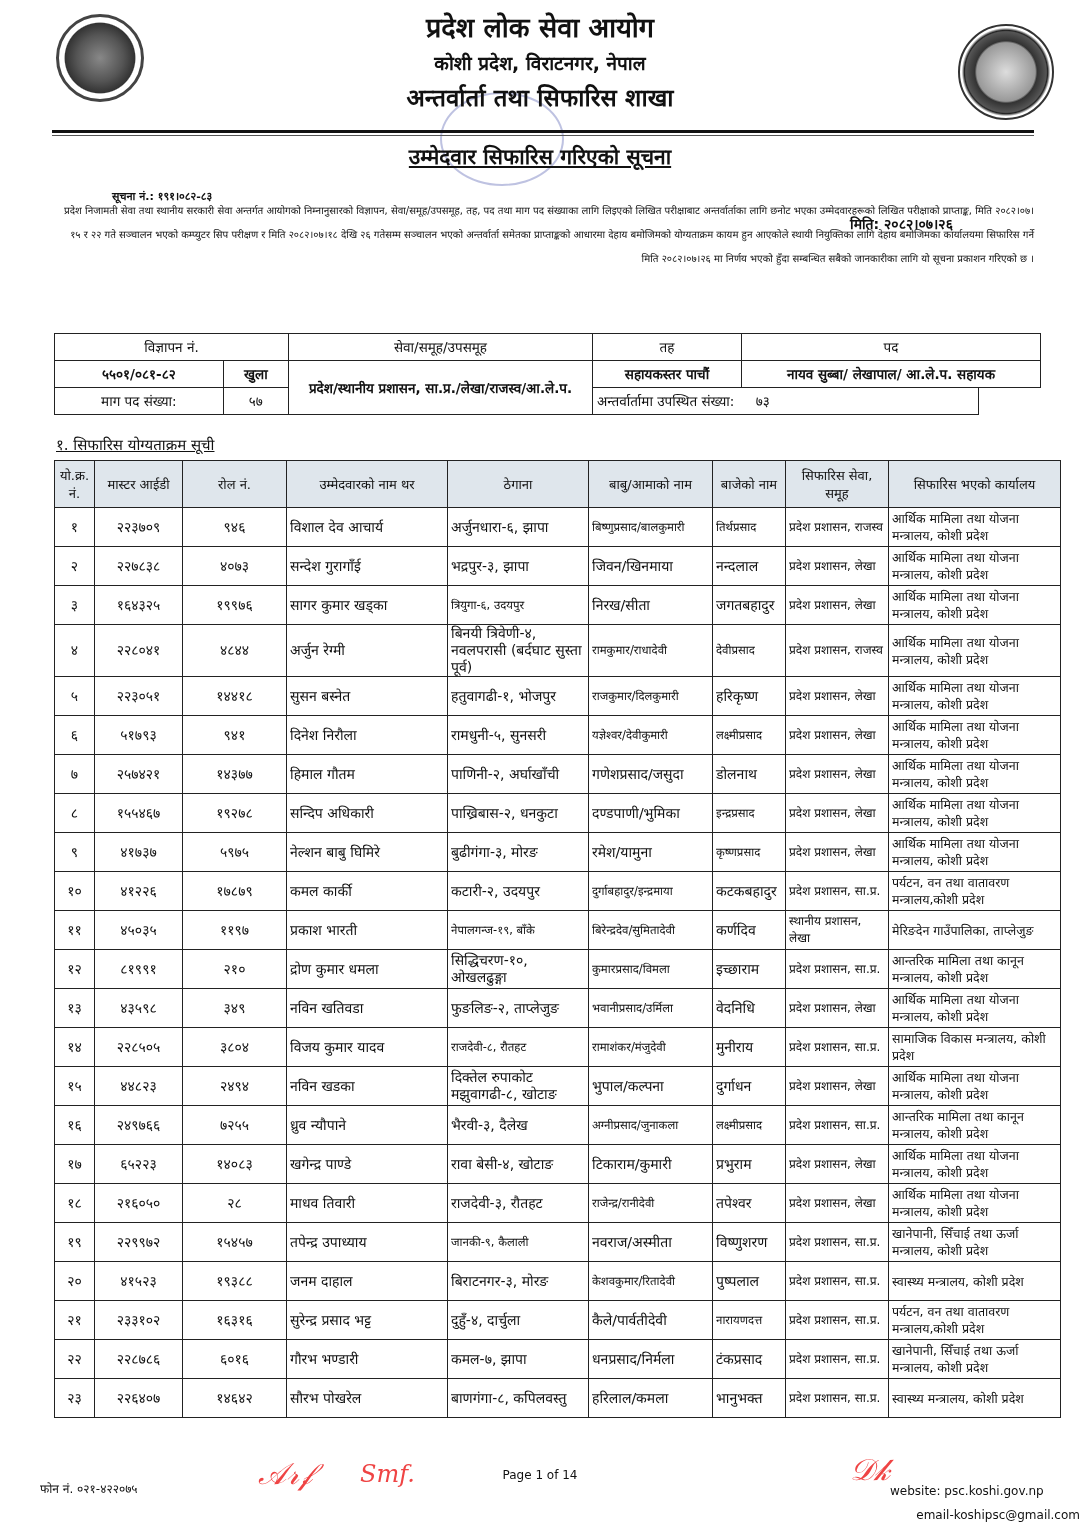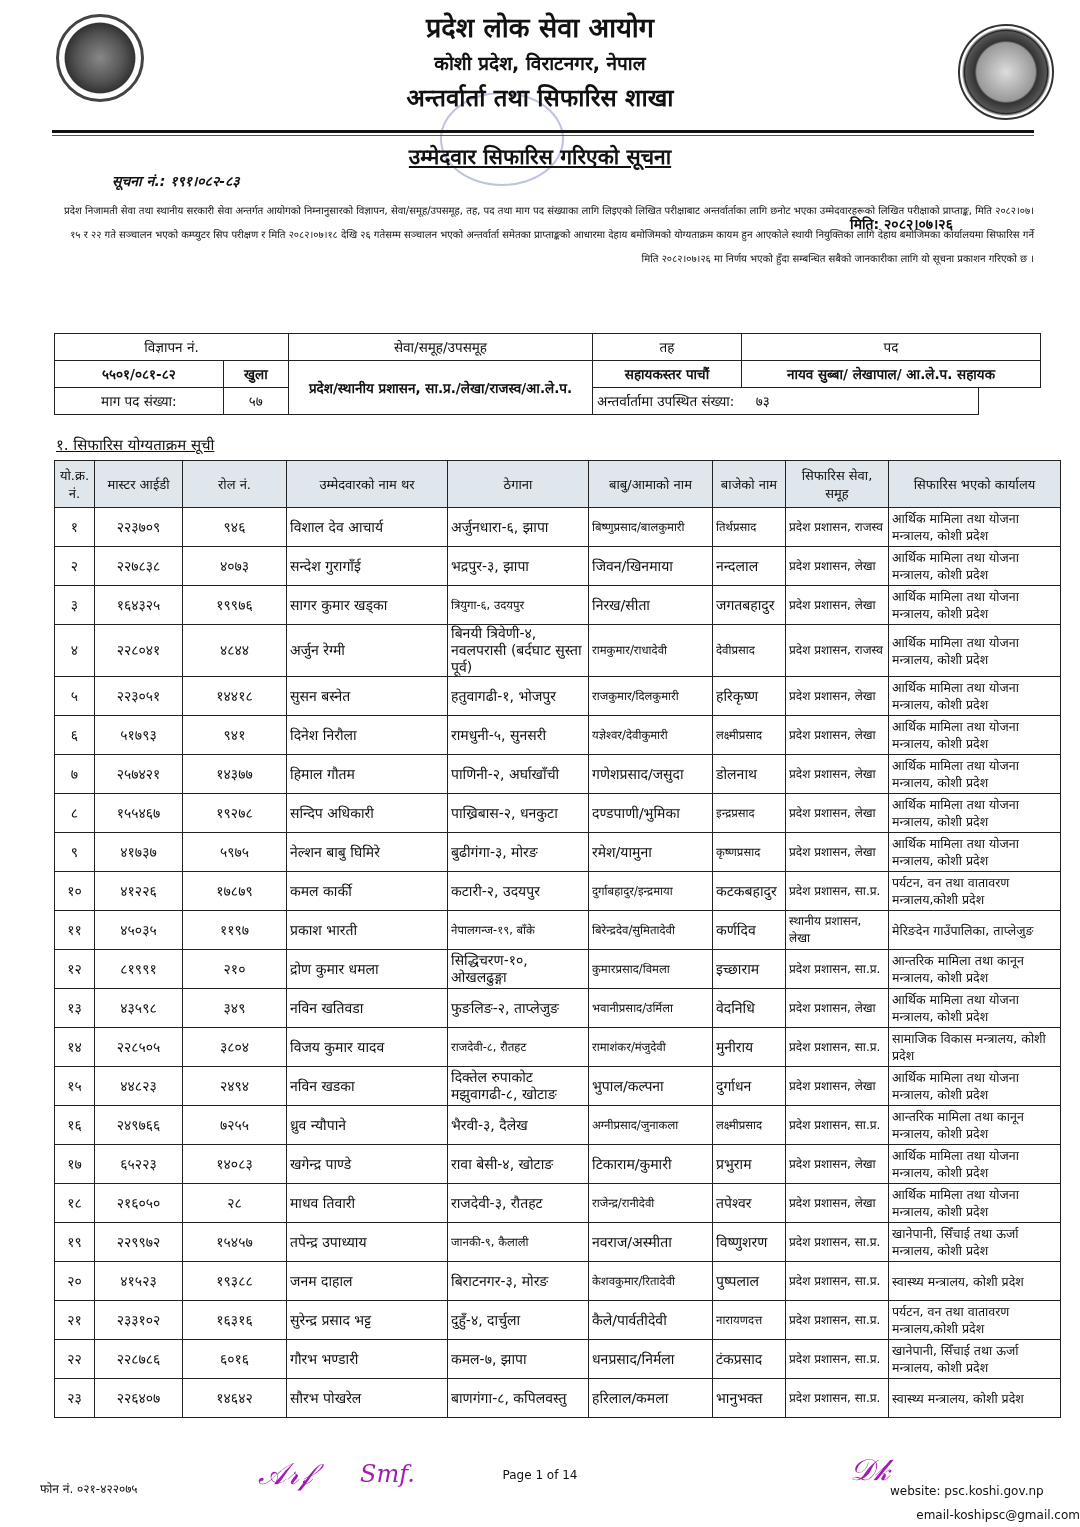--- a/index.html
+++ b/index.html
@@ -10,40 +10,40 @@
   #logo-left{left:56px;top:14px;background:radial-gradient(circle,#888 0,#555 40%,#333 60%,#fff 62%,#fff 100%);border:3px solid #444;box-sizing:border-box;}
   #logo-right{left:958px;top:24px;width:96px;height:96px;background:radial-gradient(circle,#ddd 0,#999 45%,#333 48%,#555 62%,#222 64%,#fff 68%);border:2px solid #333;box-sizing:border-box;}
   .hd{left:0;width:1080px;text-align:center;font-weight:bold;}
   #org-title{top:8px;font-size:27px;}
   #org-address{top:50px;font-size:19px;}
   #org-branch{top:80px;font-size:24px;}
   .rule{left:52px;width:982px;height:3px;background:#111;}
   #rule1{top:130px;}
   #rule2{top:135px;height:1px;background:#555;}
   #notice-title{top:142px;font-size:21px;text-decoration:underline;}
-  #notice-no{left:112px;top:171px;font-size:14px;font-style:italic;}
+  #notice-no{left:112px;top:188px;font-size:11px;}
   #notice-date{left:850px;top:178px;font-size:14px;margin-top:36px;}
   #notice-body{left:54px;top:199px;width:980px;font-size:10px;line-height:24px;text-align:right;}
   table{border-collapse:collapse;}
   #info-table{position:absolute;left:54px;top:333px;}
   #info-table td{border:1.5px solid #222;font-size:13.5px;text-align:center;height:26px;padding:0 4px;}
   .b{font-weight:bold;}
   #list-title{left:56px;top:434px;font-size:15px;font-weight:normal;text-decoration:underline;}
   #main-table{position:absolute;left:54px;top:460px;width:1006px;table-layout:fixed;}
   #main-table th{background:#dfe6ec;border:1.5px solid #222;font-weight:normal;font-size:13px;height:46px;padding:0 2px;}
   #main-table td{border:1.5px solid #222;font-size:14px;padding:0 3px;height:38px;line-height:17px;}
   #main-table td.c{text-align:center;}
   #main-table td.sm{font-size:11.5px;}
   #main-table td.svc{font-size:12px;}
   #main-table td.off{font-size:12.5px;}
   #footer-phone{left:40px;top:1480px;font-size:12px;}
   #footer-page{left:0;width:1080px;top:1468px;text-align:center;font-size:12px;}
   #footer-email{left:0;width:1080px;top:1488px;text-align:right;font-size:12px;margin-top:20px;}
   #footer-web{left:890px;top:1484px;font-size:12px;}
-  .sig{font-family:"DejaVu Serif",serif;font-style:italic;font-size:30px;color:#a21caf;}
+  .sig{font-family:"DejaVu Serif",serif;font-style:italic;font-size:30px;color:#ef4444;}
   #sig1{left:258px;top:1456px;}
   #sig2{left:360px;top:1460px;font-size:24px;}
   #sig3{left:850px;top:1452px;text-align:center;}
   #stamp{left:440px;top:92px;width:120px;height:90px;border-radius:50%;border:2px solid rgba(70,80,170,0.35);}
 </style>
 </head>
 <body>
 
 <div class="abs logo" id="logo-left"></div>
 <div class="abs logo" id="logo-right"></div>

